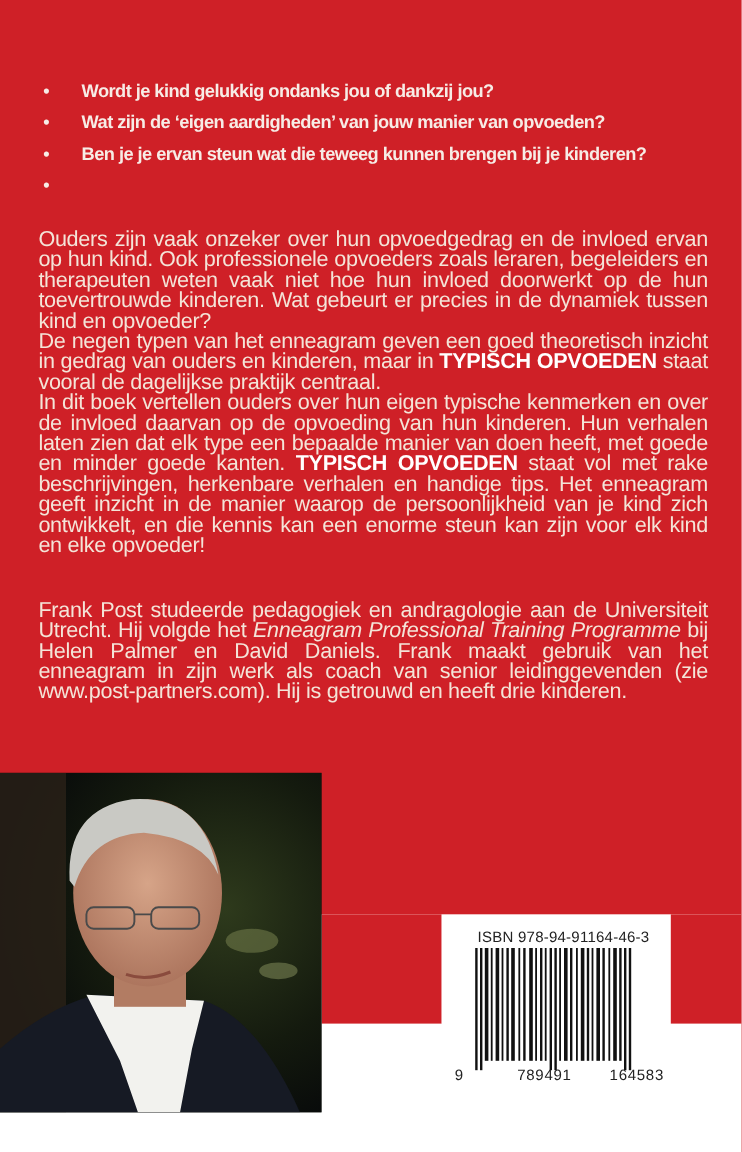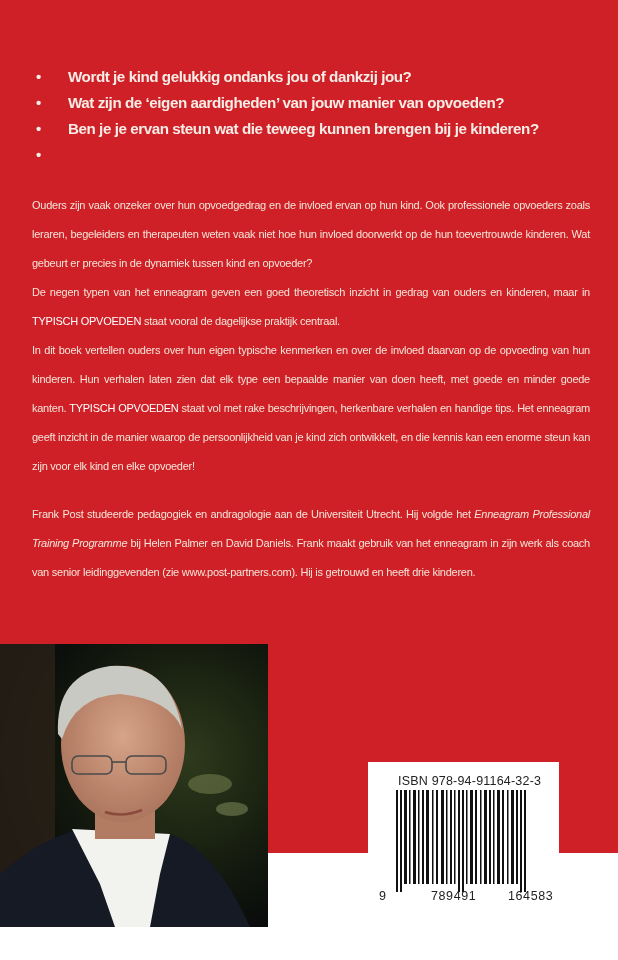--- a/index.html
+++ b/index.html
@@ -4,24 +4,24 @@
 <style>
   html, body { margin:0; padding:0; }
   body { width:618px; height:960px; position:relative; overflow:hidden; background:#ffffff; font-family:"Liberation Sans", sans-serif; }
   .red-main { position:absolute; left:0; top:0; width:618px; height:762px; background:#cf2027; }
   .red-right { position:absolute; left:368px; top:762px; width:250px; height:91px; background:#cf2027; }
   .red-mid { position:absolute; left:268px; top:762px; width:100px; height:91px; background:#cf2027; }
   .white-panel { position:absolute; left:368px; top:762px; width:191px; height:198px; background:#ffffff; }
   .bullets { position:absolute; left:36px; top:64px; width:560px; margin:0; padding:0; list-style:none; }
   .bullets li { position:relative; padding-left:32px; color:#f7ece6; font-weight:bold; font-size:15.2px; line-height:26px; letter-spacing:-0.45px; }
   .bullets li .dot { position:absolute; left:0; top:0; color:#f7ece6; font-size:15px; }
-  .para { position:absolute; left:32px; width:558px; color:#f4e4d8; font-size:11px; line-height:29px; letter-spacing:-0.25px; text-align:justify; margin:0; }
+  .para { position:absolute; left:32px; width:558px; color:#f4e4d8; font-size:18px; line-height:17px; letter-spacing:-0.25px; text-align:justify; margin:0; }
   .p1 { top:191px; }
   .p2 { top:500px; }
-  .para b { color:#ffffff; font-weight:normal; }
+  .para b { color:#ffffff; font-weight:bold; }
   .para i { font-style:italic;margin-top:48px; }
   .photo { position:absolute; left:0; top:644px; width:268px; height:283px; overflow:hidden; background:#0e120c; }
   .isbn { position:absolute; left:398px; top:774px; font-size:12.5px; color:#222; letter-spacing:0.2px; }
   .barcode { position:absolute; left:392px; top:790px; width:142px; height:102px; }
   .bc-digits { position:absolute; top:889px; font-size:12.5px; color:#222; letter-spacing:0.6px; }
 </style>
 </head>
 <body>
 
 <div class="red-main"></div>
@@ -64,21 +64,21 @@
     <path d="M58 90 Q55 30 110 22 Q170 18 182 85 Q170 55 120 50 Q75 52 62 95 Z" fill="#c9c9c4"></path>
     <g fill="none" stroke="#4a4a4a" stroke-width="1.6">
       <rect x="72" y="112" width="40" height="18" rx="6"></rect>
       <rect x="126" y="112" width="40" height="18" rx="6"></rect>
       <line x1="112" y1="118" x2="126" y2="118"></line>
     </g>
     <path d="M105 168 Q122 174 142 166" stroke="#8a4b3d" stroke-width="2.5" fill="none"></path>
   </svg>
 </div>
 
-<div class="isbn">ISBN 978-94-91164-32-3</div>
+<div class="isbn">ISBN 978-94-91164-46-3</div>
 
 <svg class="barcode" viewBox="0 0 142 102">
   <g fill="#111">
     <rect x="4" y="0" width="2" height="102"></rect>
       <rect x="8" y="0" width="2" height="102"></rect>
     <rect x="12" y="0" width="3" height="94"></rect>
       <rect x="17" y="0" width="1.5" height="94"></rect>
     <rect x="21" y="0" width="3" height="94"></rect>
       <rect x="26" y="0" width="1.5" height="94"></rect>
     <rect x="30" y="0" width="2" height="94"></rect>

